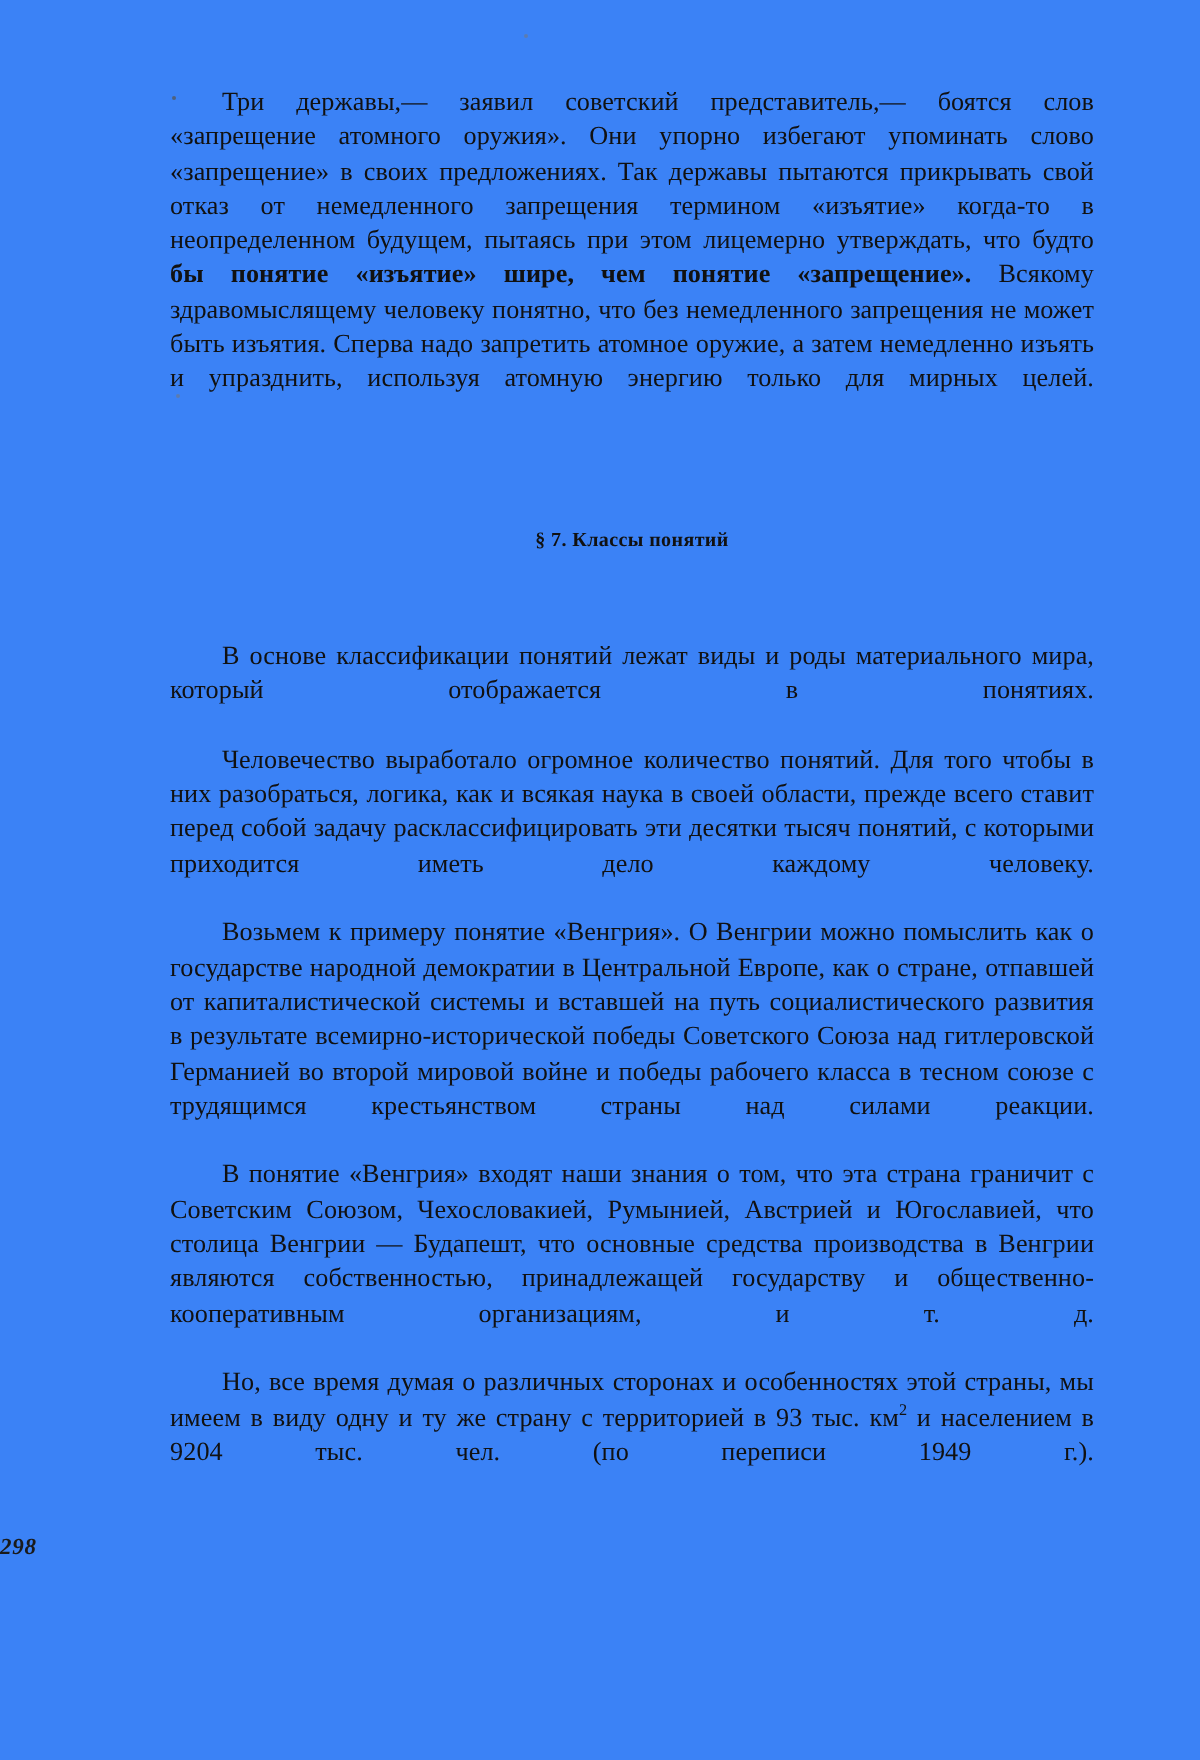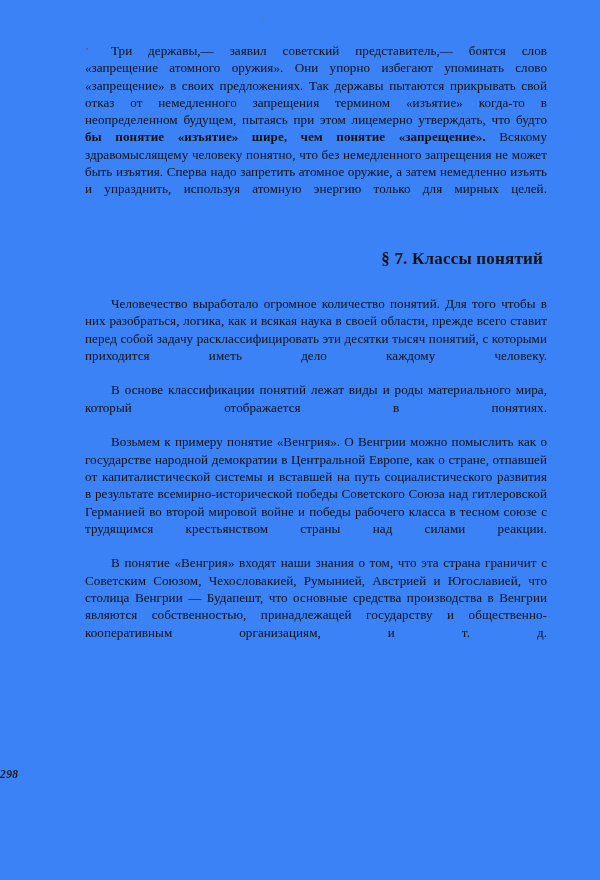--- a/index.html
+++ b/index.html
@@ -48,24 +48,24 @@
     content: "";
     display: inline-block;
     width: 100%;
   }
 
   b, .b {
     font-weight: bold;
   }
 
   .heading {
-    margin: 4px;
-    text-align: right;
+    margin: 16px;
+    text-align: center;
     font-weight: bold;
-    font-size: 17px;
+    font-size: 10px;
     line-height: 20px;
     text-indent: 0;
     letter-spacing: 0.2px;
   }
 
   .gap-before-heading { height: 30px; }
   .gap-after-heading  { height: 22px; }
 
   .lead-dot {
     position: absolute;
@@ -117,28 +117,29 @@
   <div class="text-block">
 
     <p class="para"><span>Три державы,— заявил советский представитель,— боятся слов «запрещение атомного оружия». Они упорно избегают упоминать слово «запрещение» в своих предложениях. Так державы пытаются прикрывать свой отказ от немедленного запрещения термином «изъятие» когда-то в неопределенном будущем, пытаясь при этом лицемерно утверждать, что будто </span><b>бы понятие «изъятие» шире, чем понятие «запрещение».</b><span> Всякому здравомыслящему человеку понятно, что без немедленного запрещения не может быть изъятия. Сперва надо запретить атомное оружие, а затем немедленно изъять и упразднить, используя атомную энергию только для мирных целей.</span></p>
 
     <div class="gap-before-heading"></div>
 
     <h2 class="heading">§ 7. Классы понятий</h2>
 
     <div class="gap-after-heading"></div>
 
+    <p class="para">В основе классификации понятий лежат виды и роды материального мира, который отображается в понятиях.</p>
+
     <p class="para">Человечество выработало огромное количество понятий. Для того чтобы в них разобраться, логика, как и всякая наука в своей области, прежде всего ставит перед собой задачу расклассифицировать эти десятки тысяч понятий, с которыми приходится иметь дело каждому человеку.</p>
-
-    <p class="para">В основе классификации понятий лежат виды и роды материального мира, который отображается в понятиях.</p>
 
     <p class="para">Возьмем к примеру понятие «Венгрия». О Венгрии можно помыслить как о государстве народной демократии в Центральной Европе, как о стране, отпавшей от капиталистической системы и вставшей на путь социалистического развития в результате всемирно-исторической победы Советского Союза над гитлеровской Германией во второй мировой войне и победы рабочего класса в тесном союзе с трудящимся крестьянством страны над силами реакции.</p>
 
     <p class="para">В понятие «Венгрия» входят наши знания о том, что эта страна граничит с Советским Союзом, Чехословакией, Румынией, Австрией и Югославией, что столица Венгрии — Будапешт, что основные средства производства в Венгрии являются собственностью, принадлежащей государству и общественно-кооперативным организациям, и т. д.</p>
 
+    <p class="para"><span>Но, все время думая о различных сторонах и особенностях этой страны, мы имеем в виду одну и ту же страну с территорией в 93 тыс. км</span><sup class="sq">2</sup><span> и населением в 9204 тыс. чел. (по переписи 1949 г.).</span></p>
 
 
 
   </div>
 
   <div class="folio">298</div>
 
 </div>
 
 </body></html>

